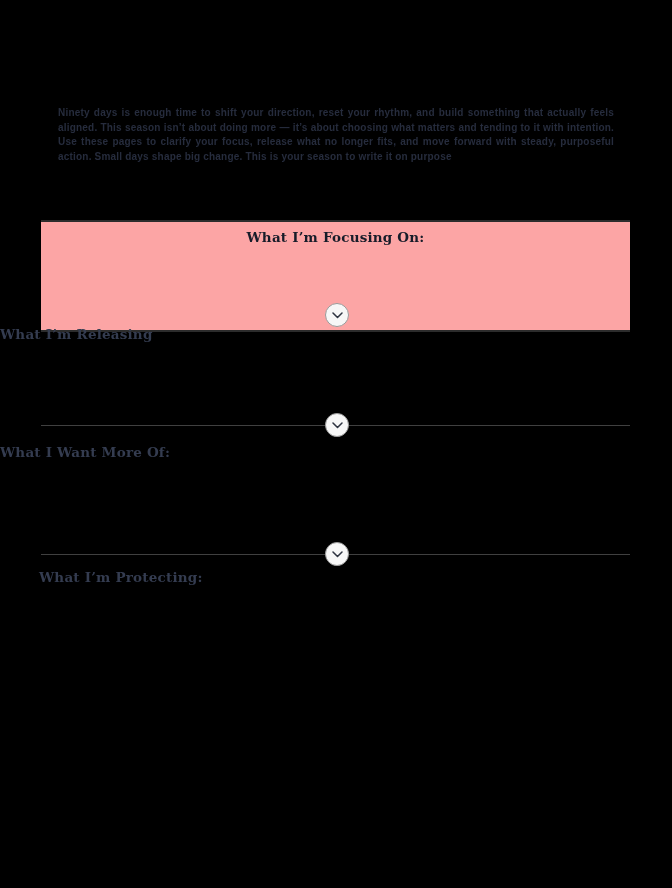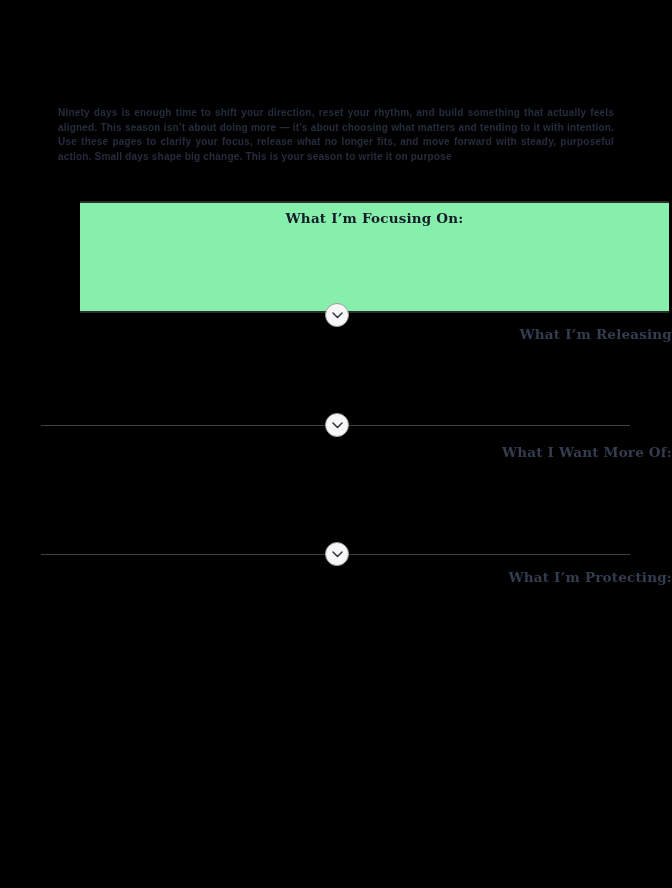--- a/index.html
+++ b/index.html
@@ -24,45 +24,44 @@
     line-height: 14.6px;
     text-align: justify;
     letter-spacing: 0.2px;
     font-weight: 600;
   }
 
   
   .focus-card {
     position: absolute;
     left: 41px;
-    top: 201px;
+    top: 220px;
     width: 589px;
     height: 112px;
-    background: #86efac;
+    background: #fca5a5;
     border-top: 2px solid #2c2c2c;
     border-bottom: 2px solid #2c2c2c;
-    margin-left: 39px;
   }
   .card-title {
     margin-top: 7px;
     text-align: center;
     font-family: "DejaVu Serif", serif;
     font-weight: 700;
     font-size: 13.5px;
     color: #171c29;
     letter-spacing: 0.2px;
   }
   .card-notes { width: 100%; height: 80px; }
 
   
   .sec-title {
     position: absolute;
     left: 0;
     right: 0;
-    text-align: right;
+    text-align: left;
     font-family: "DejaVu Serif", serif;
     font-weight: 700;
     font-size: 13.5px;
     color: #343c50;
     letter-spacing: 0.2px;
   }
 
   
   .hline {
     position: absolute;
@@ -115,21 +114,21 @@
 
   <div class="hline" style="top:425px;"></div>
   <button class="chev" style="top:413px;">
     <span class="chev-icon">
       <svg width="11" height="7" viewBox="0 0 11 7" fill="none" xmlns="http://www.w3.org/2000/svg">
         <path d="M1 1 L5.5 5.5 L10 1" stroke="#2f3542" stroke-width="1.5" fill="none" stroke-linecap="round" stroke-linejoin="round"></path>
       </svg>
     </span>
   </button>
 
-  <h2 class="sec-title" style="top:444px;padding-left:44px;">What I Want More Of:</h2>
+  <h2 class="sec-title" style="top:444px;">What I Want More Of:</h2>
   <div style="position:absolute;left:41px;top:463px;width:589px;height:88px;"></div>
 
   <div class="hline" style="top:554px;"></div>
   <button class="chev" style="top:542px;">
     <span class="chev-icon">
       <svg width="11" height="7" viewBox="0 0 11 7" fill="none" xmlns="http://www.w3.org/2000/svg">
         <path d="M1 1 L5.5 5.5 L10 1" stroke="#2f3542" stroke-width="1.5" fill="none" stroke-linecap="round" stroke-linejoin="round"></path>
       </svg>
     </span>
   </button>

